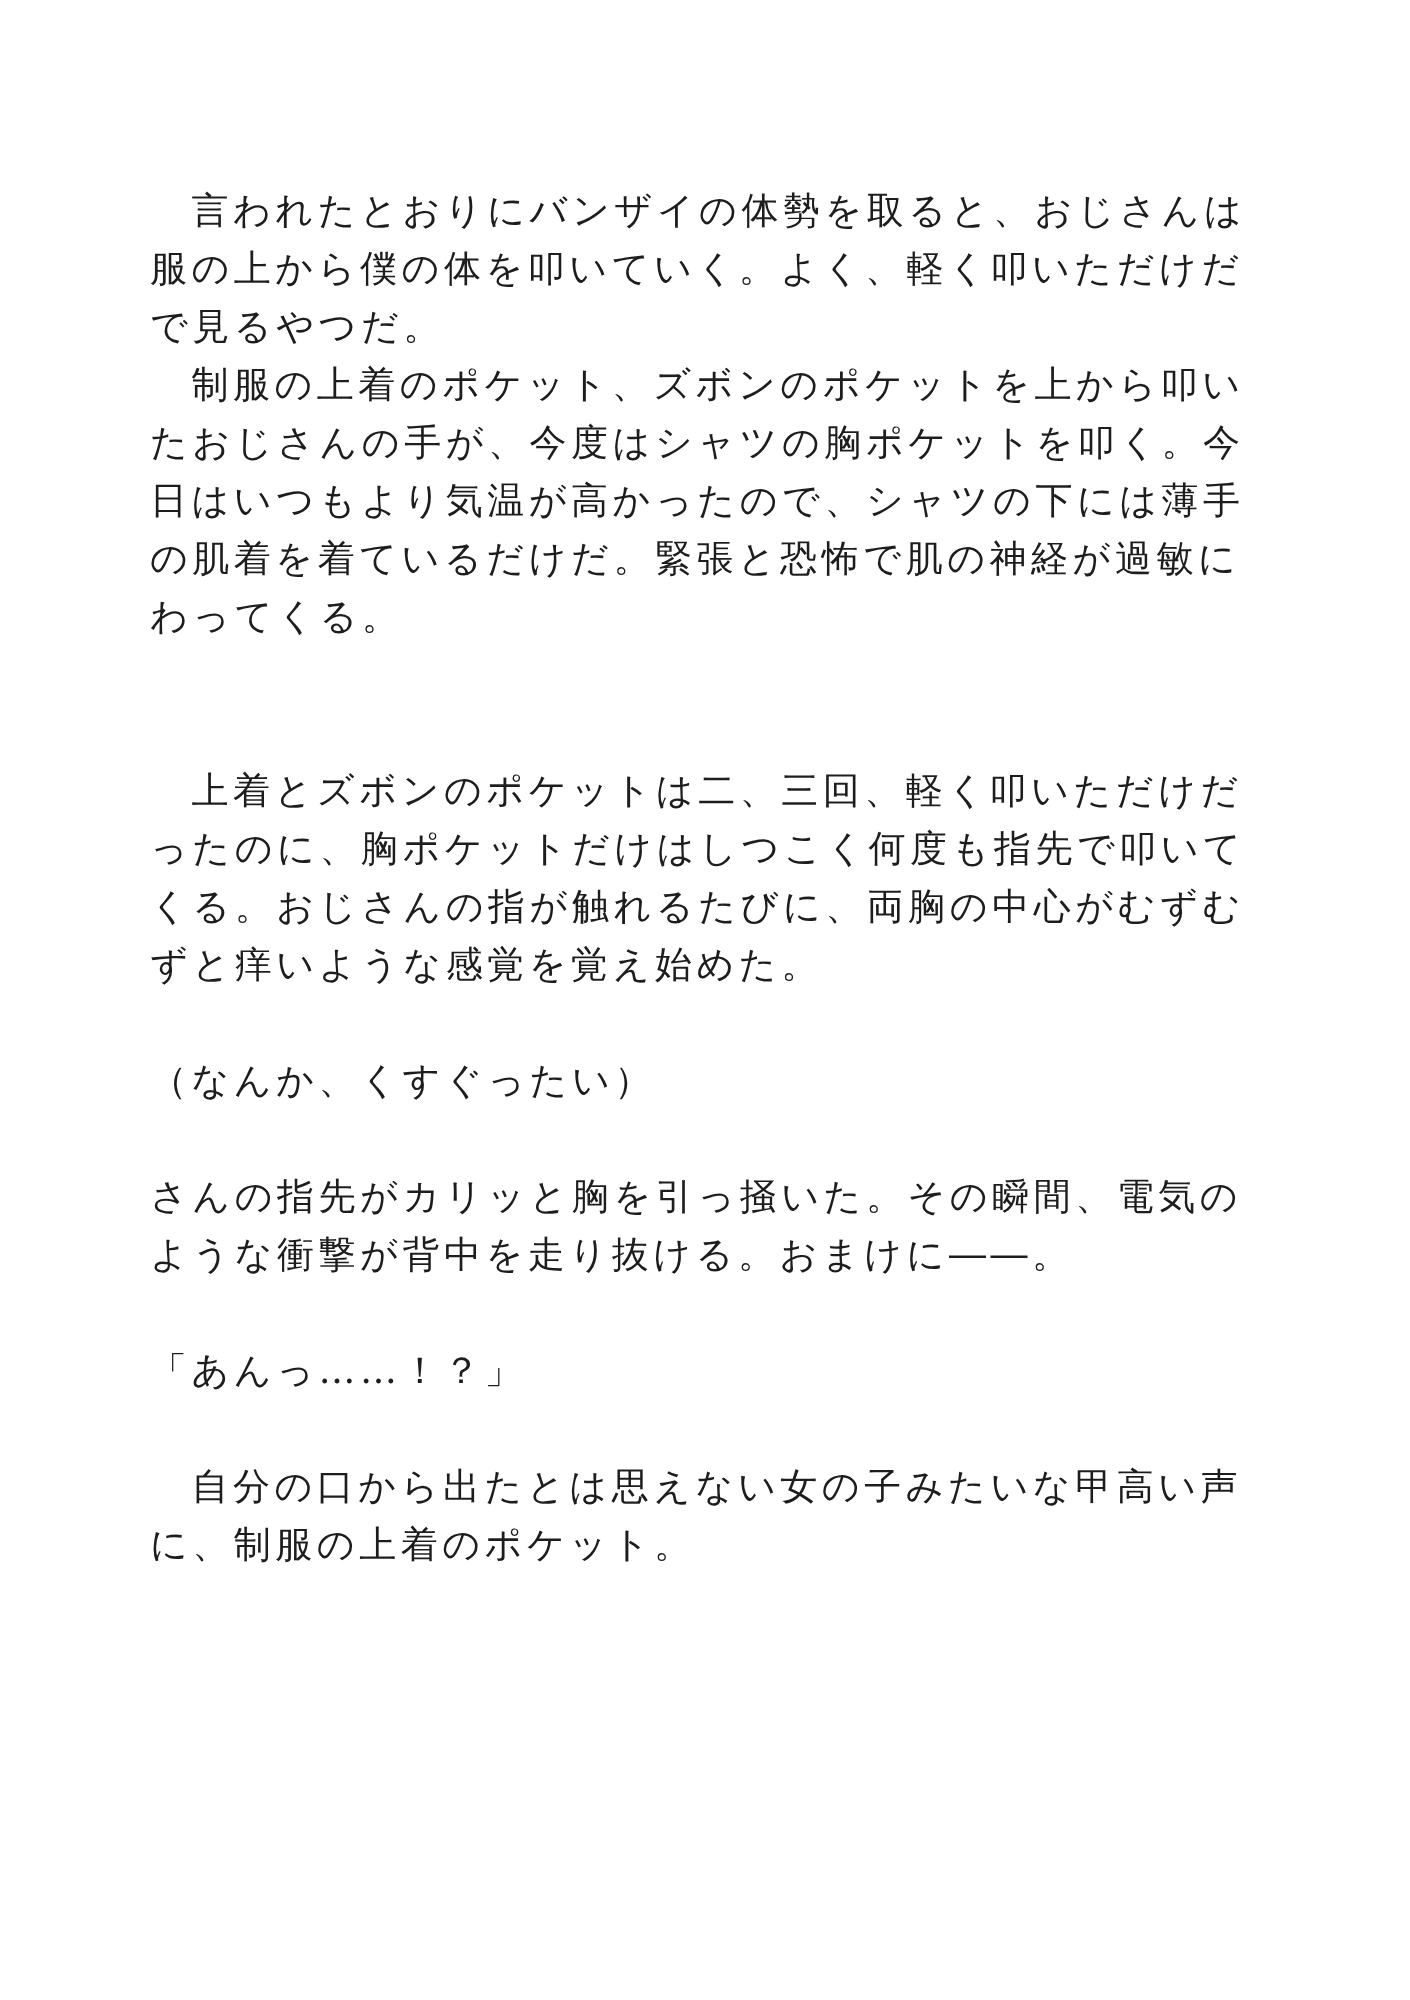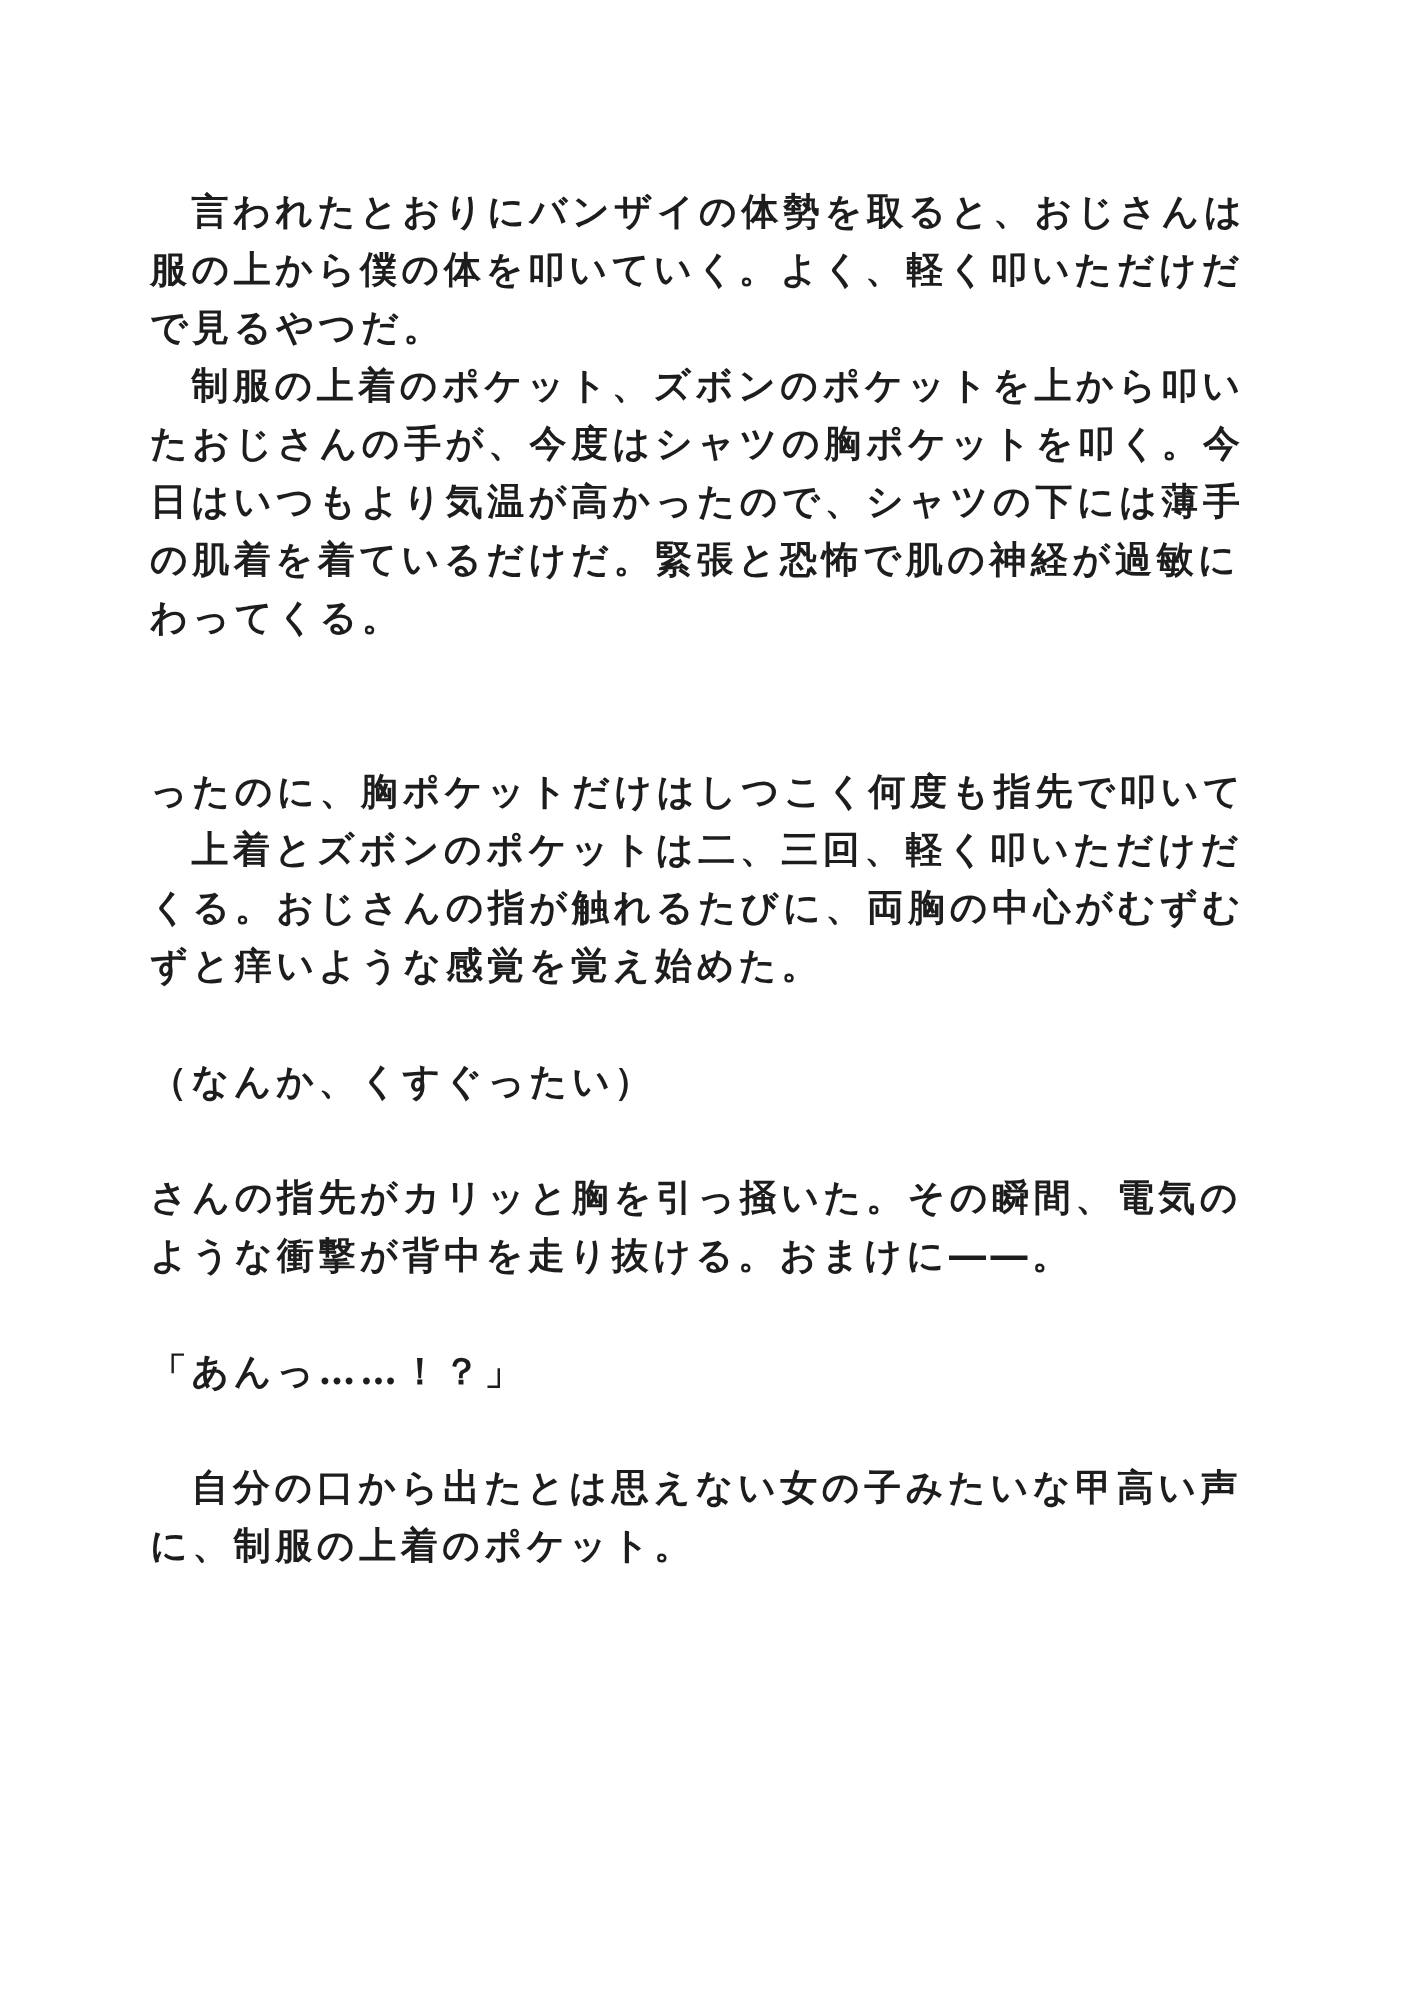--- a/index.html
+++ b/index.html
@@ -22,40 +22,40 @@
     width: 1110px;
   }
   .line {
     font-family: "DejaVu Serif", "Liberation Serif", serif;
     font-size: 37px;
     line-height: 58px;
     min-height: 58px;
     letter-spacing: 4.5px;
     color: #1d1d1d;
     white-space: pre;
-    font-weight: 700;
+    font-weight: 400;
   }
 </style>
 </head>
 <body>
 
 <div class="page">
   <div class="text-block">
     <div class="line">　言われたとおりにバンザイの体勢を取ると、おじさんは</div>
     <div class="line">服の上から僕の体を叩いていく。よく、軽く叩いただけだ</div>
     <div class="line">で見るやつだ。</div>
     <div class="line">　制服の上着のポケット、ズボンのポケットを上から叩い</div>
     <div class="line">たおじさんの手が、今度はシャツの胸ポケットを叩く。今</div>
     <div class="line">日はいつもより気温が高かったので、シャツの下には薄手</div>
     <div class="line">の肌着を着ているだけだ。緊張と恐怖で肌の神経が過敏に</div>
     <div class="line">わってくる。</div>
     <div class="line"></div>
     <div class="line"></div>
+    <div class="line">　上着とズボンのポケットは二、三回、軽く叩いただけだ</div>
     <div class="line">ったのに、胸ポケットだけはしつこく何度も指先で叩いて</div>
-    <div class="line">　上着とズボンのポケットは二、三回、軽く叩いただけだ</div>
     <div class="line">くる。おじさんの指が触れるたびに、両胸の中心がむずむ</div>
     <div class="line">ずと痒いような感覚を覚え始めた。</div>
     <div class="line"></div>
     <div class="line">（なんか、くすぐったい）</div>
     <div class="line"></div>
     <div class="line">さんの指先がカリッと胸を引っ掻いた。その瞬間、電気の</div>
     <div class="line">ような衝撃が背中を走り抜ける。おまけに――。</div>
     <div class="line"></div>
     <div class="line">「あんっ……！？」</div>
     <div class="line"></div>

